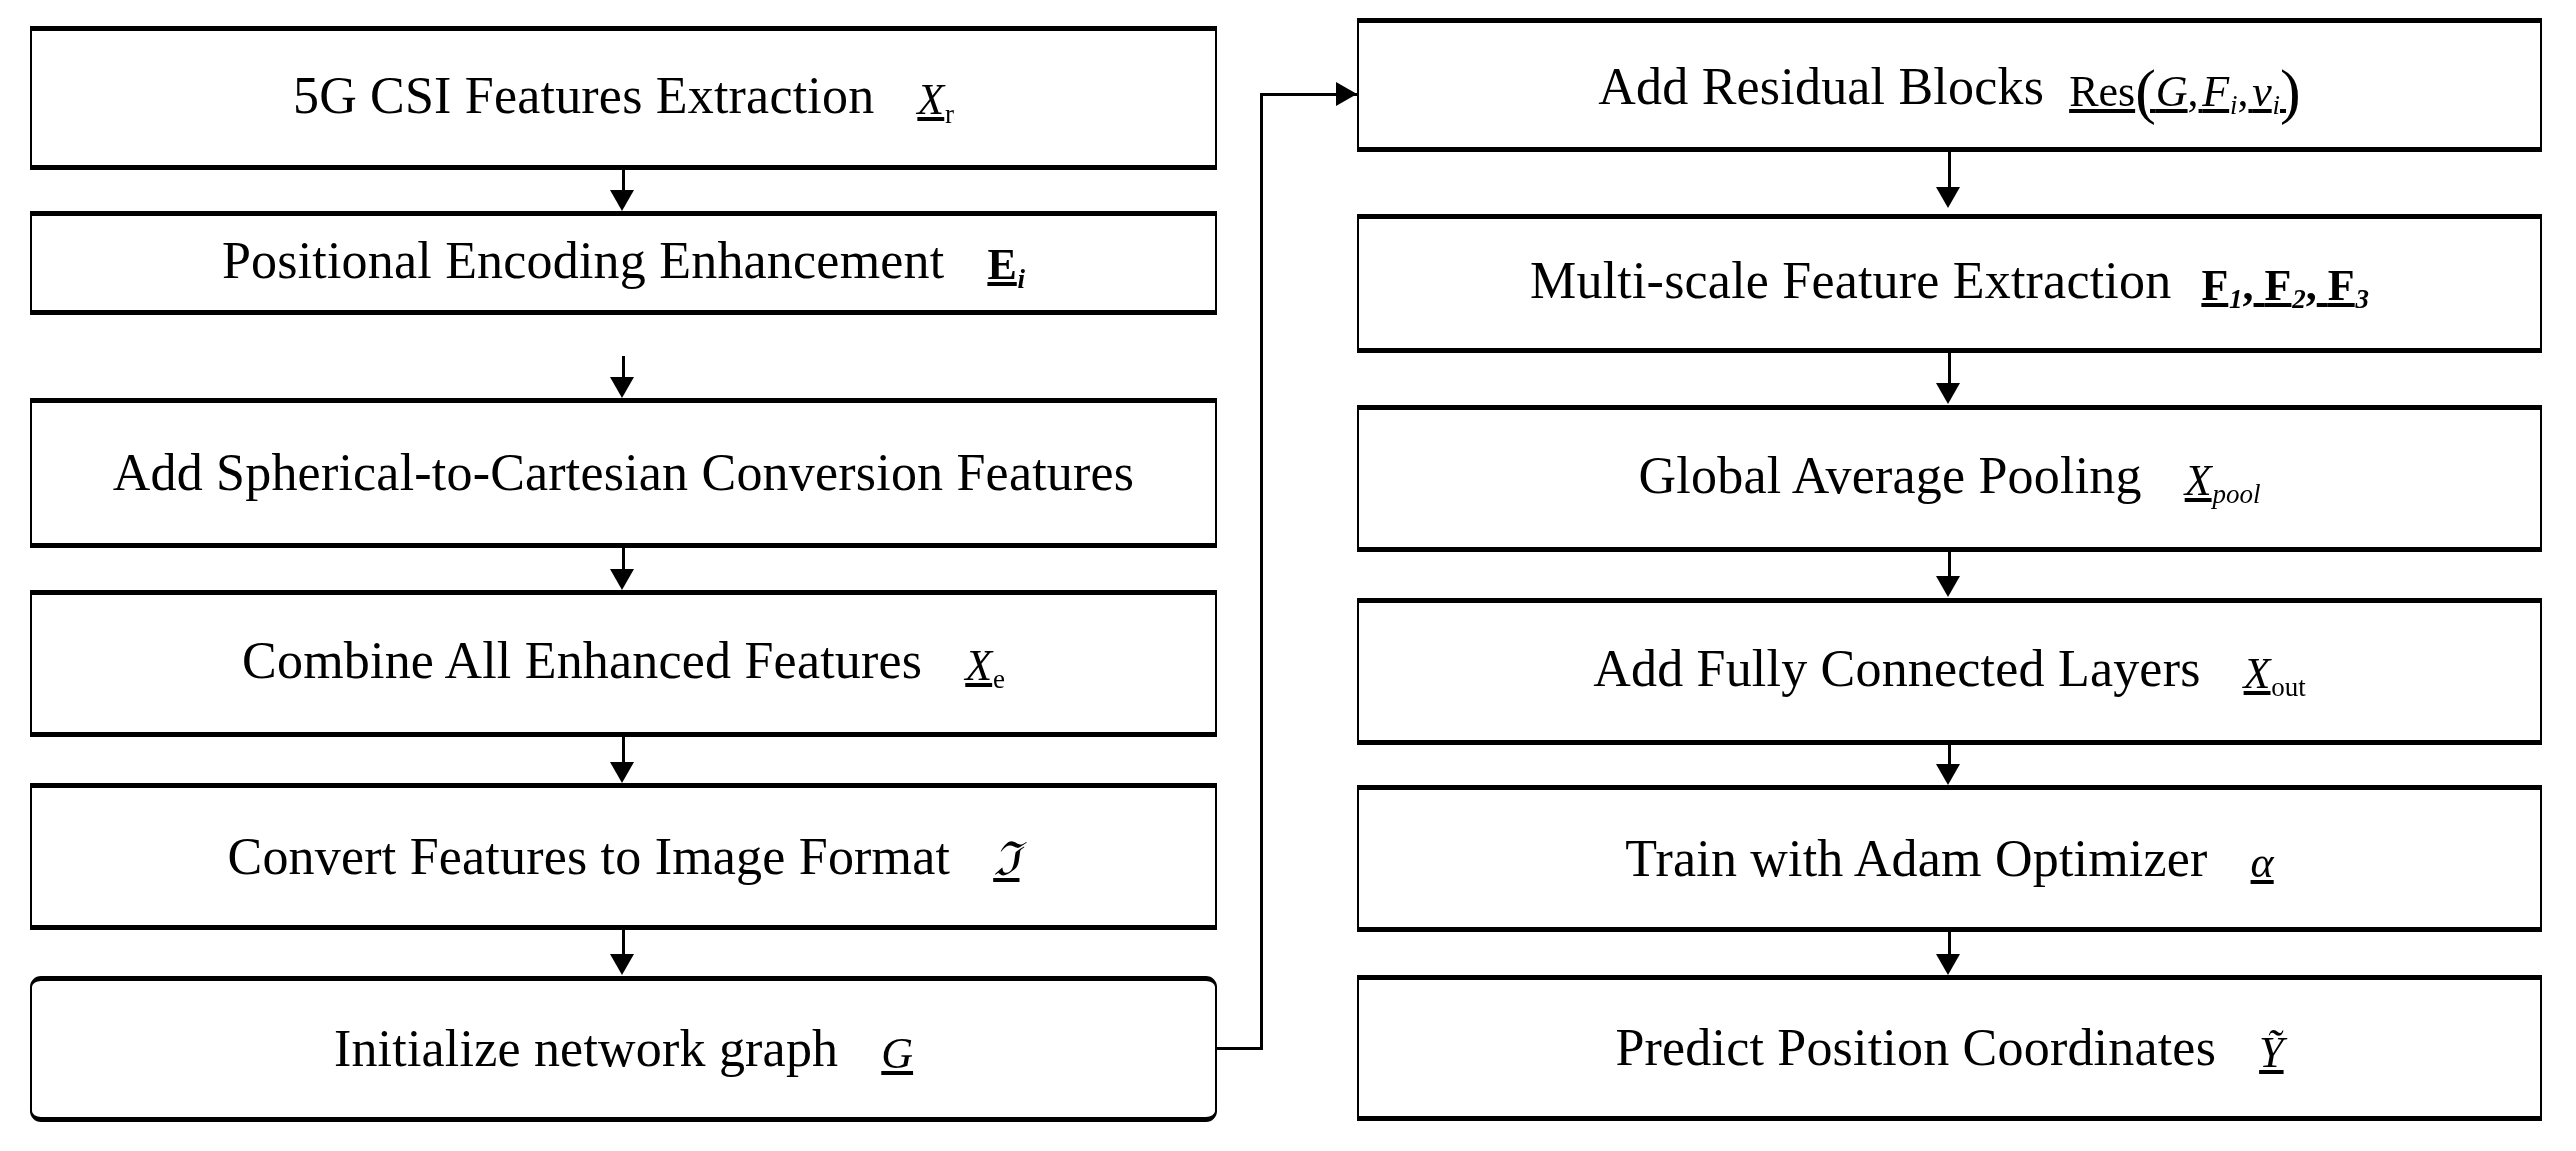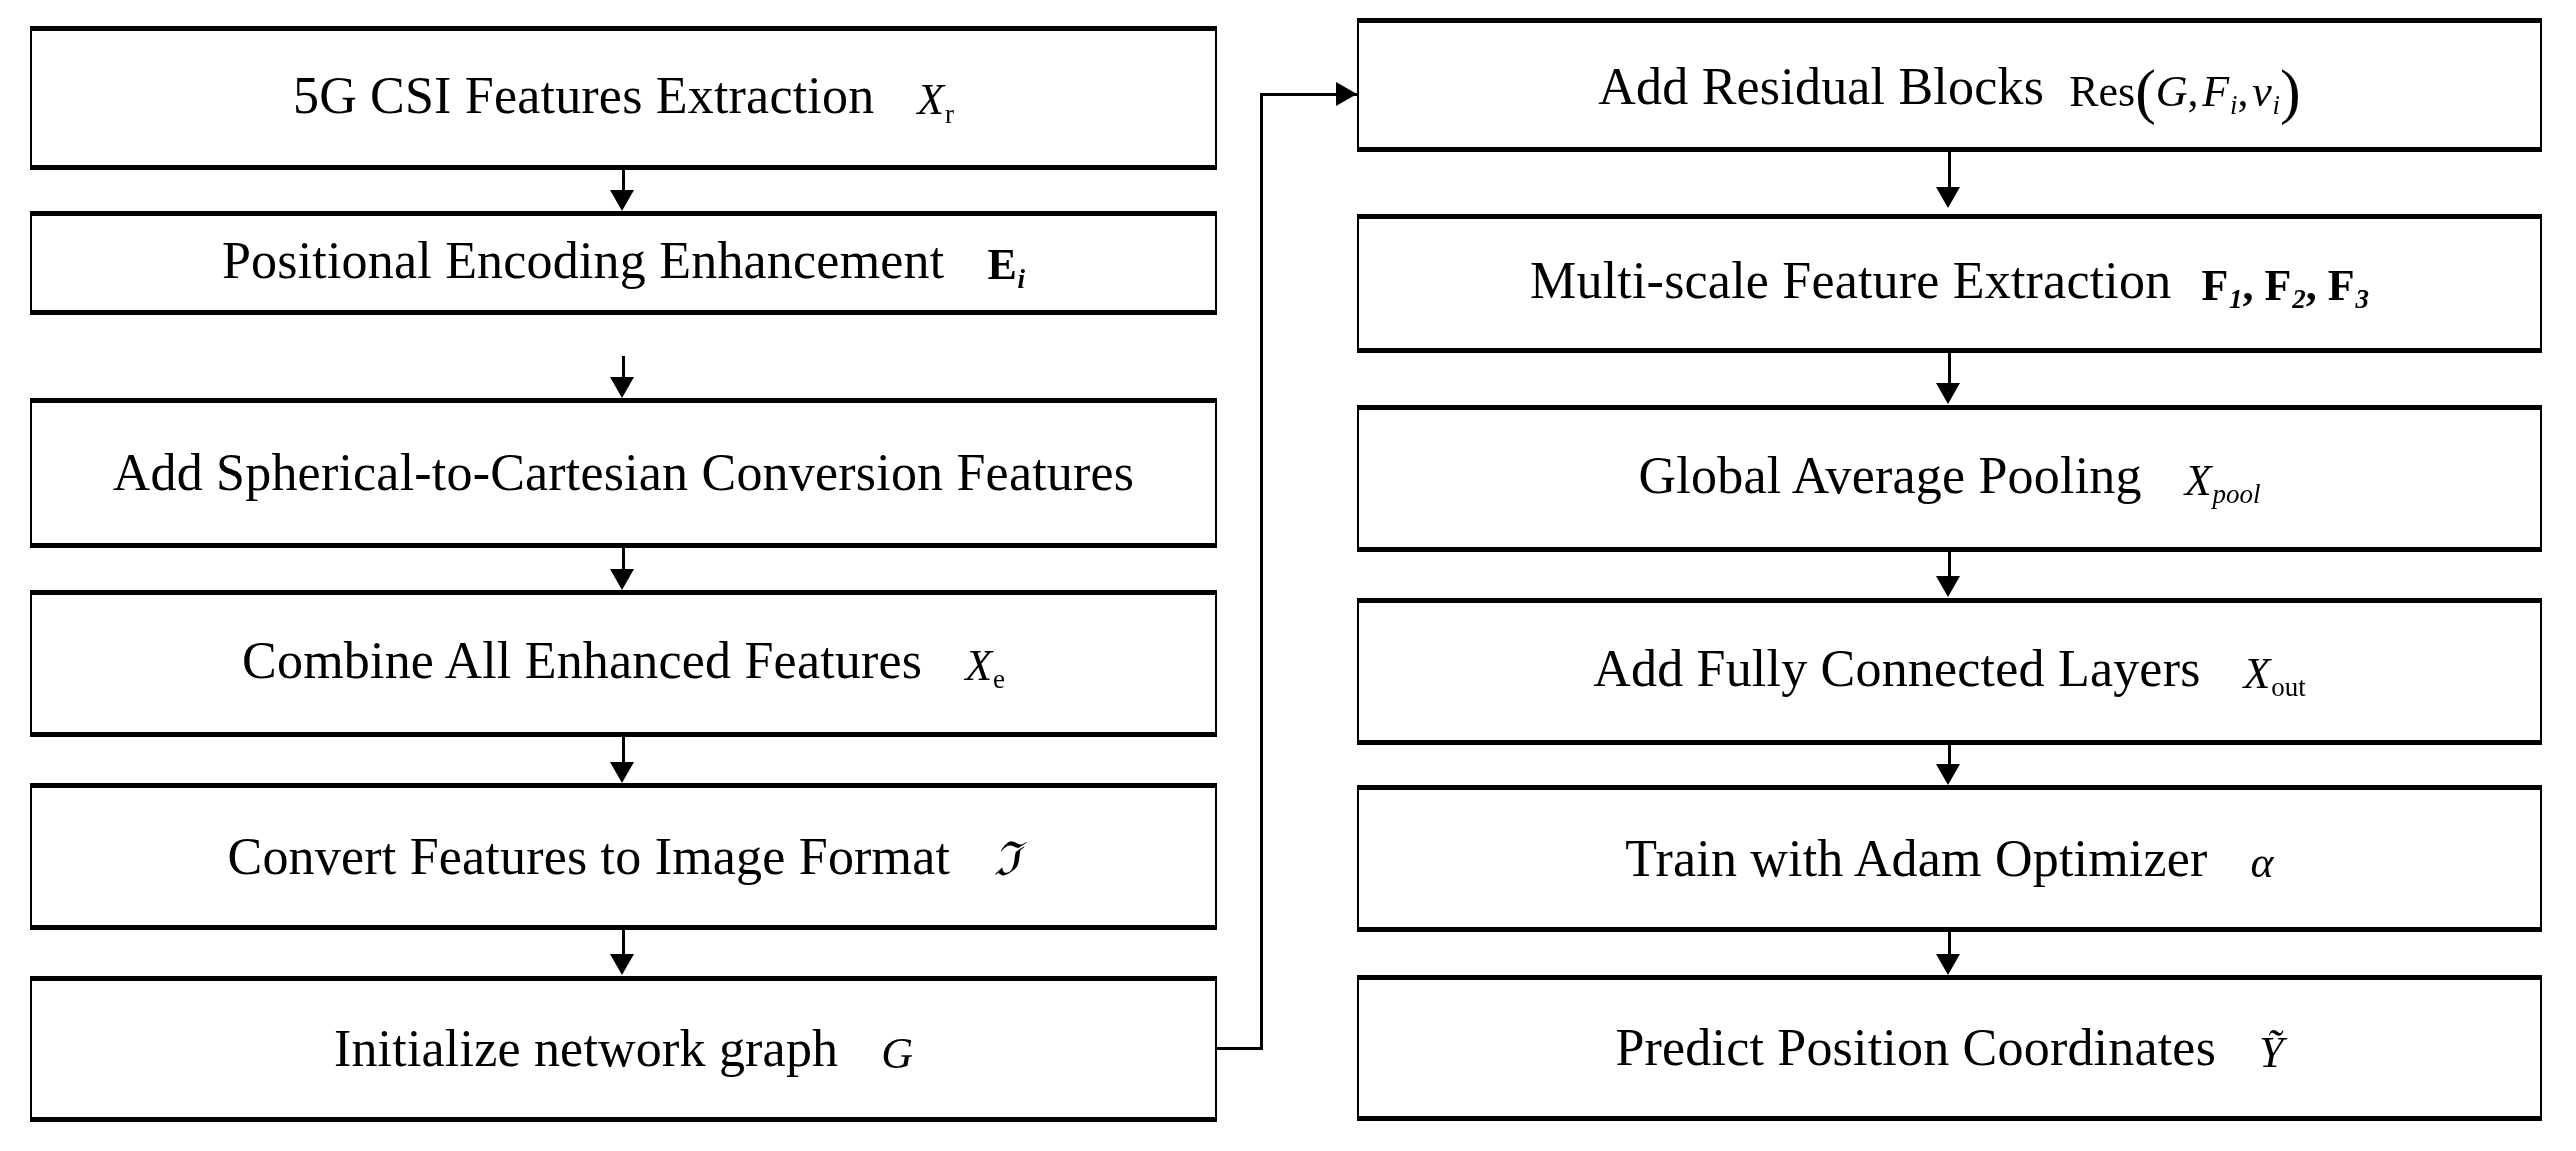--- a/index.html
+++ b/index.html
@@ -44,20 +44,21 @@
   .box-label {
     font-size: 52px;
     letter-spacing: 0.2px;
   }
   .box-symbol {
     font-size: 44px;
     margin-left: 43px;
     font-style: italic;
     position: relative;
     top: 1.5px;
+    text-decoration: underline;
   }
   .box-symbol.upright { font-style: normal; }
   .box-symbol.bold { font-weight: bold; font-style: normal; }
 
   .sub {
     font-size: 27px;
     vertical-align: -0.30em;
     font-style: normal;
     margin-left: 0.8px;
   }
@@ -139,21 +140,21 @@
     </div>
   </div>
 
   <div class="flow-box" style="left:30px; top:783px; width:1187px; height:147px;">
     <div class="box-inner">
       <span class="box-label">Convert Features to Image Format</span>
       <span class="box-symbol frak">ℑ</span>
     </div>
   </div>
 
-  <div class="flow-box" style="left:30px; top:976px; width:1187px; height:146px;">
+  <div class="flow-box" style="left:30px; top:976px; width:1187px; height:146px;border-radius:11px;">
     <div class="box-inner">
       <span class="box-label">Initialize network graph</span>
       <span class="box-symbol">G</span>
     </div>
   </div>
 
   <div class="vline" style="left:622px; top:169px; height:27px;"></div>
   <div class="arrow-down" style="left:610px; top:190px;"></div>
 
   <div class="vline" style="left:622px; top:356px; height:23px;"></div>

